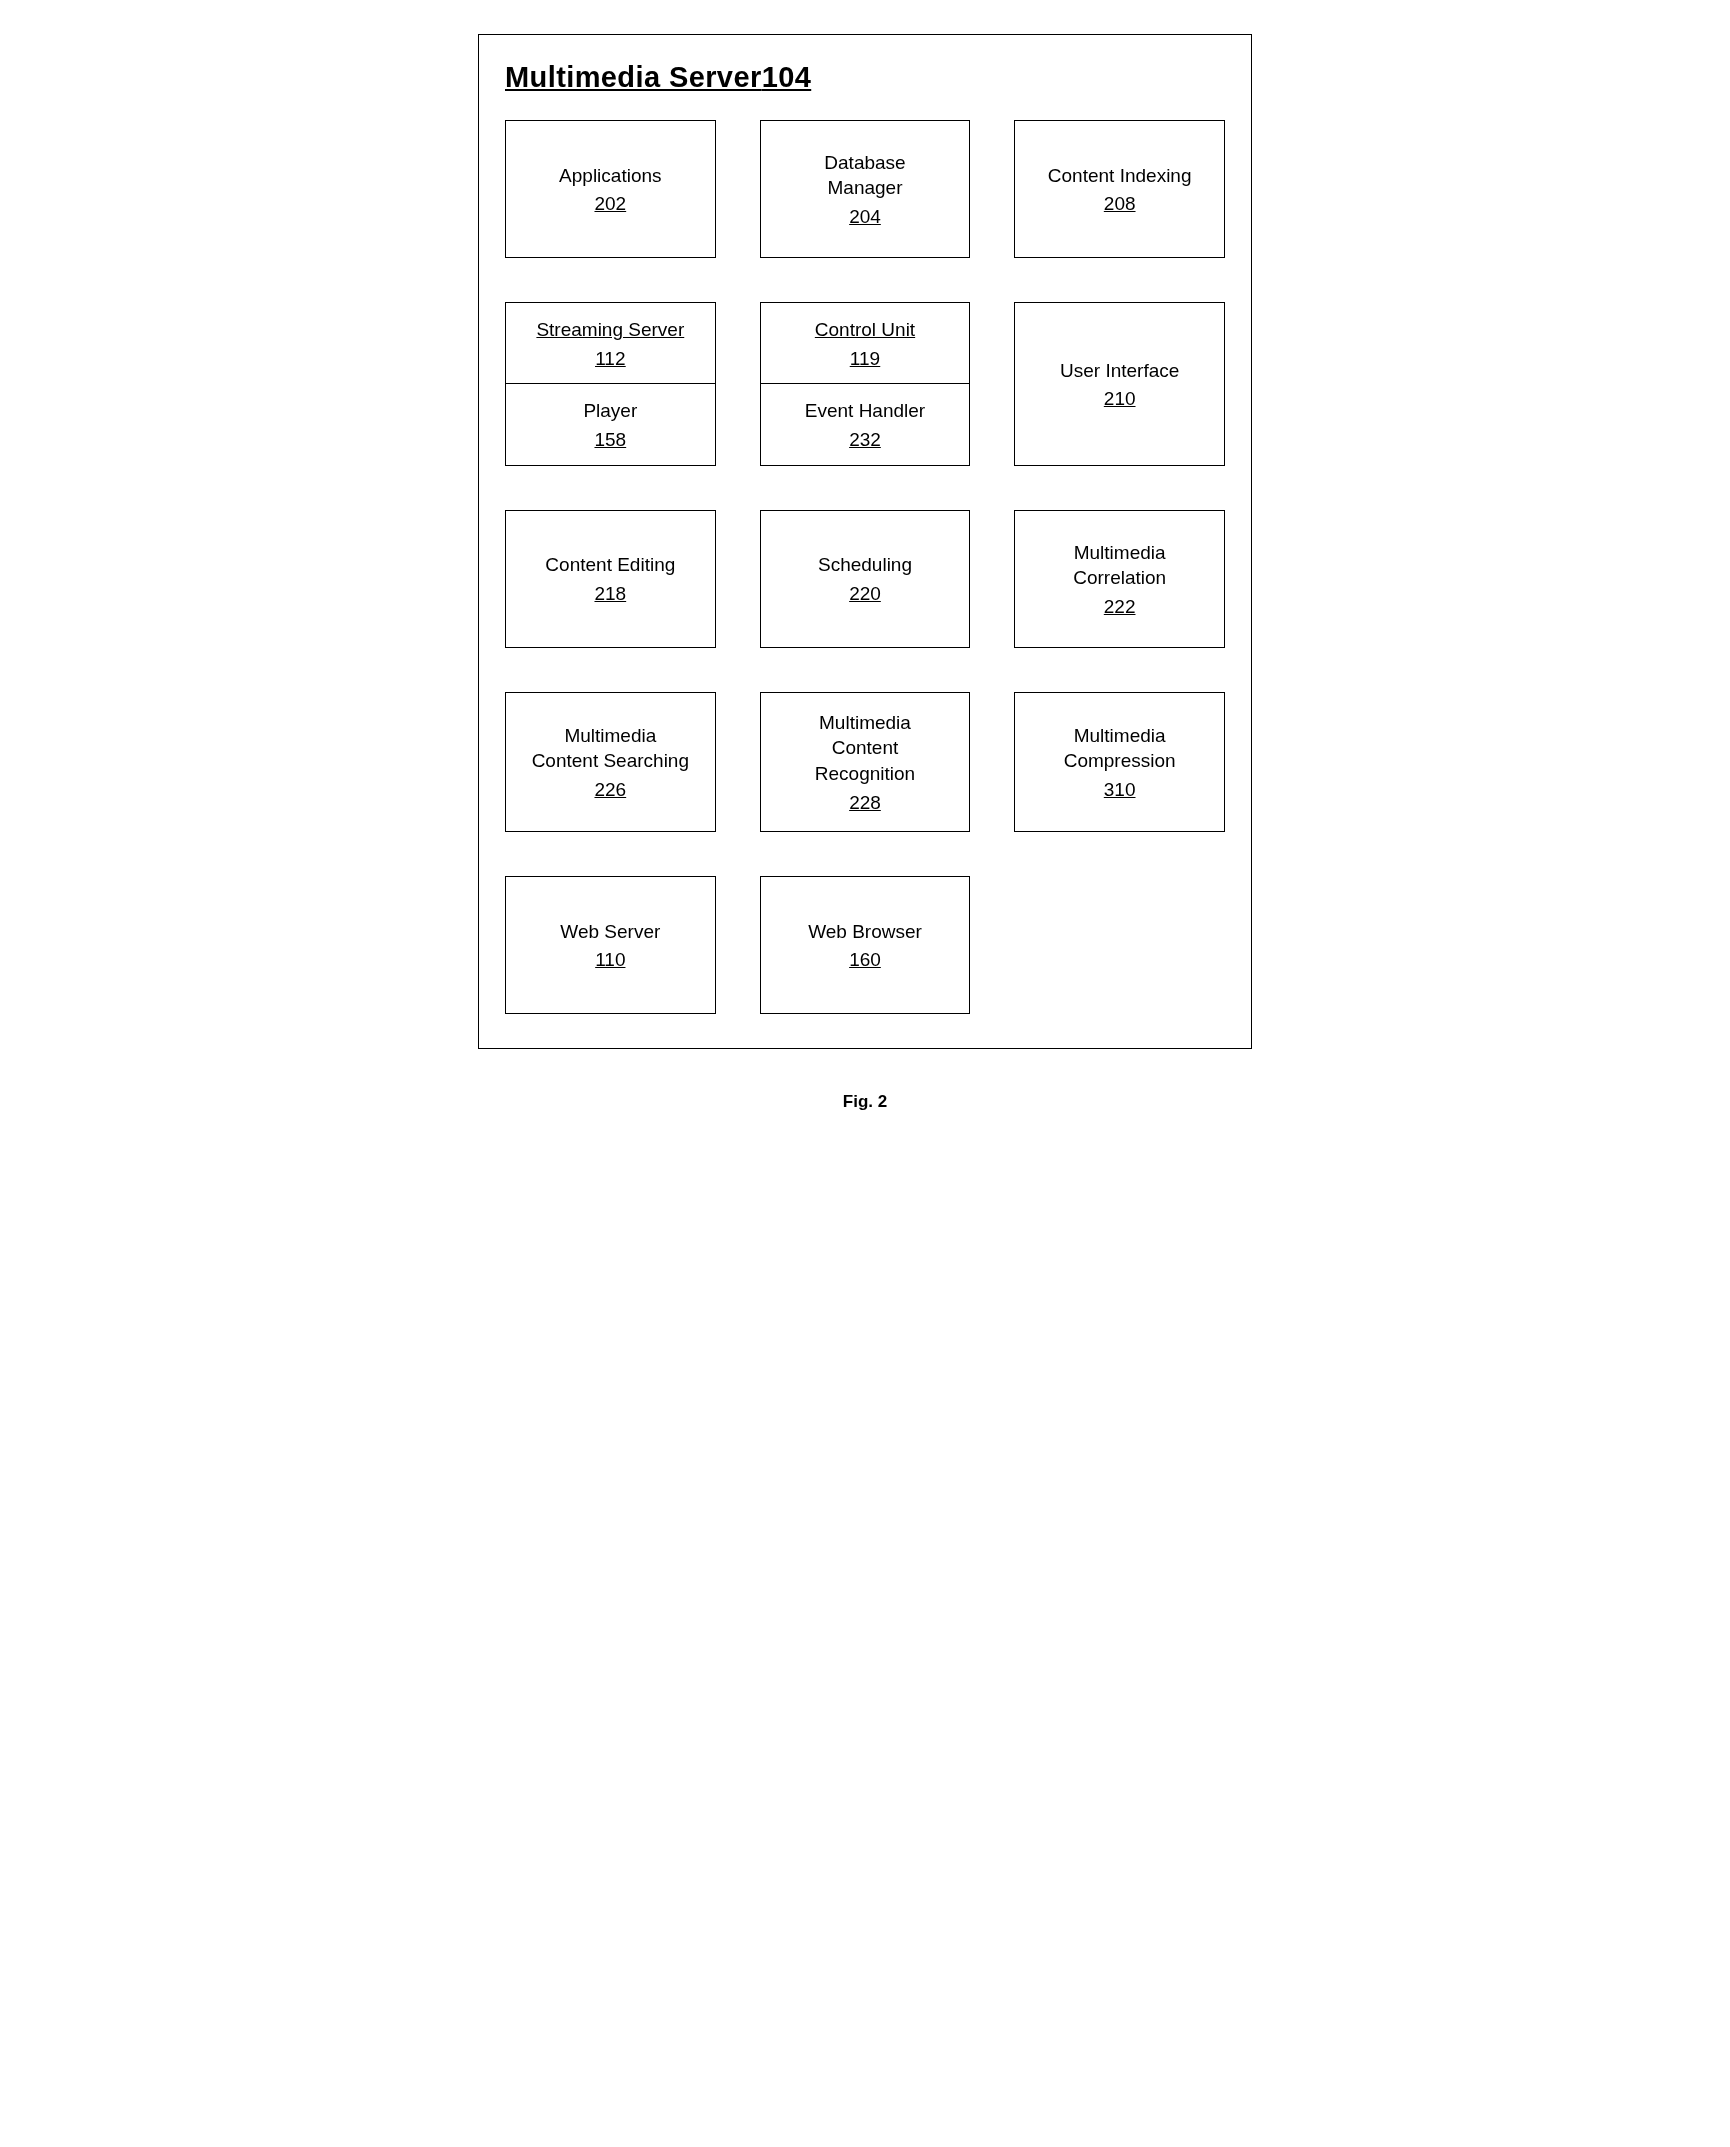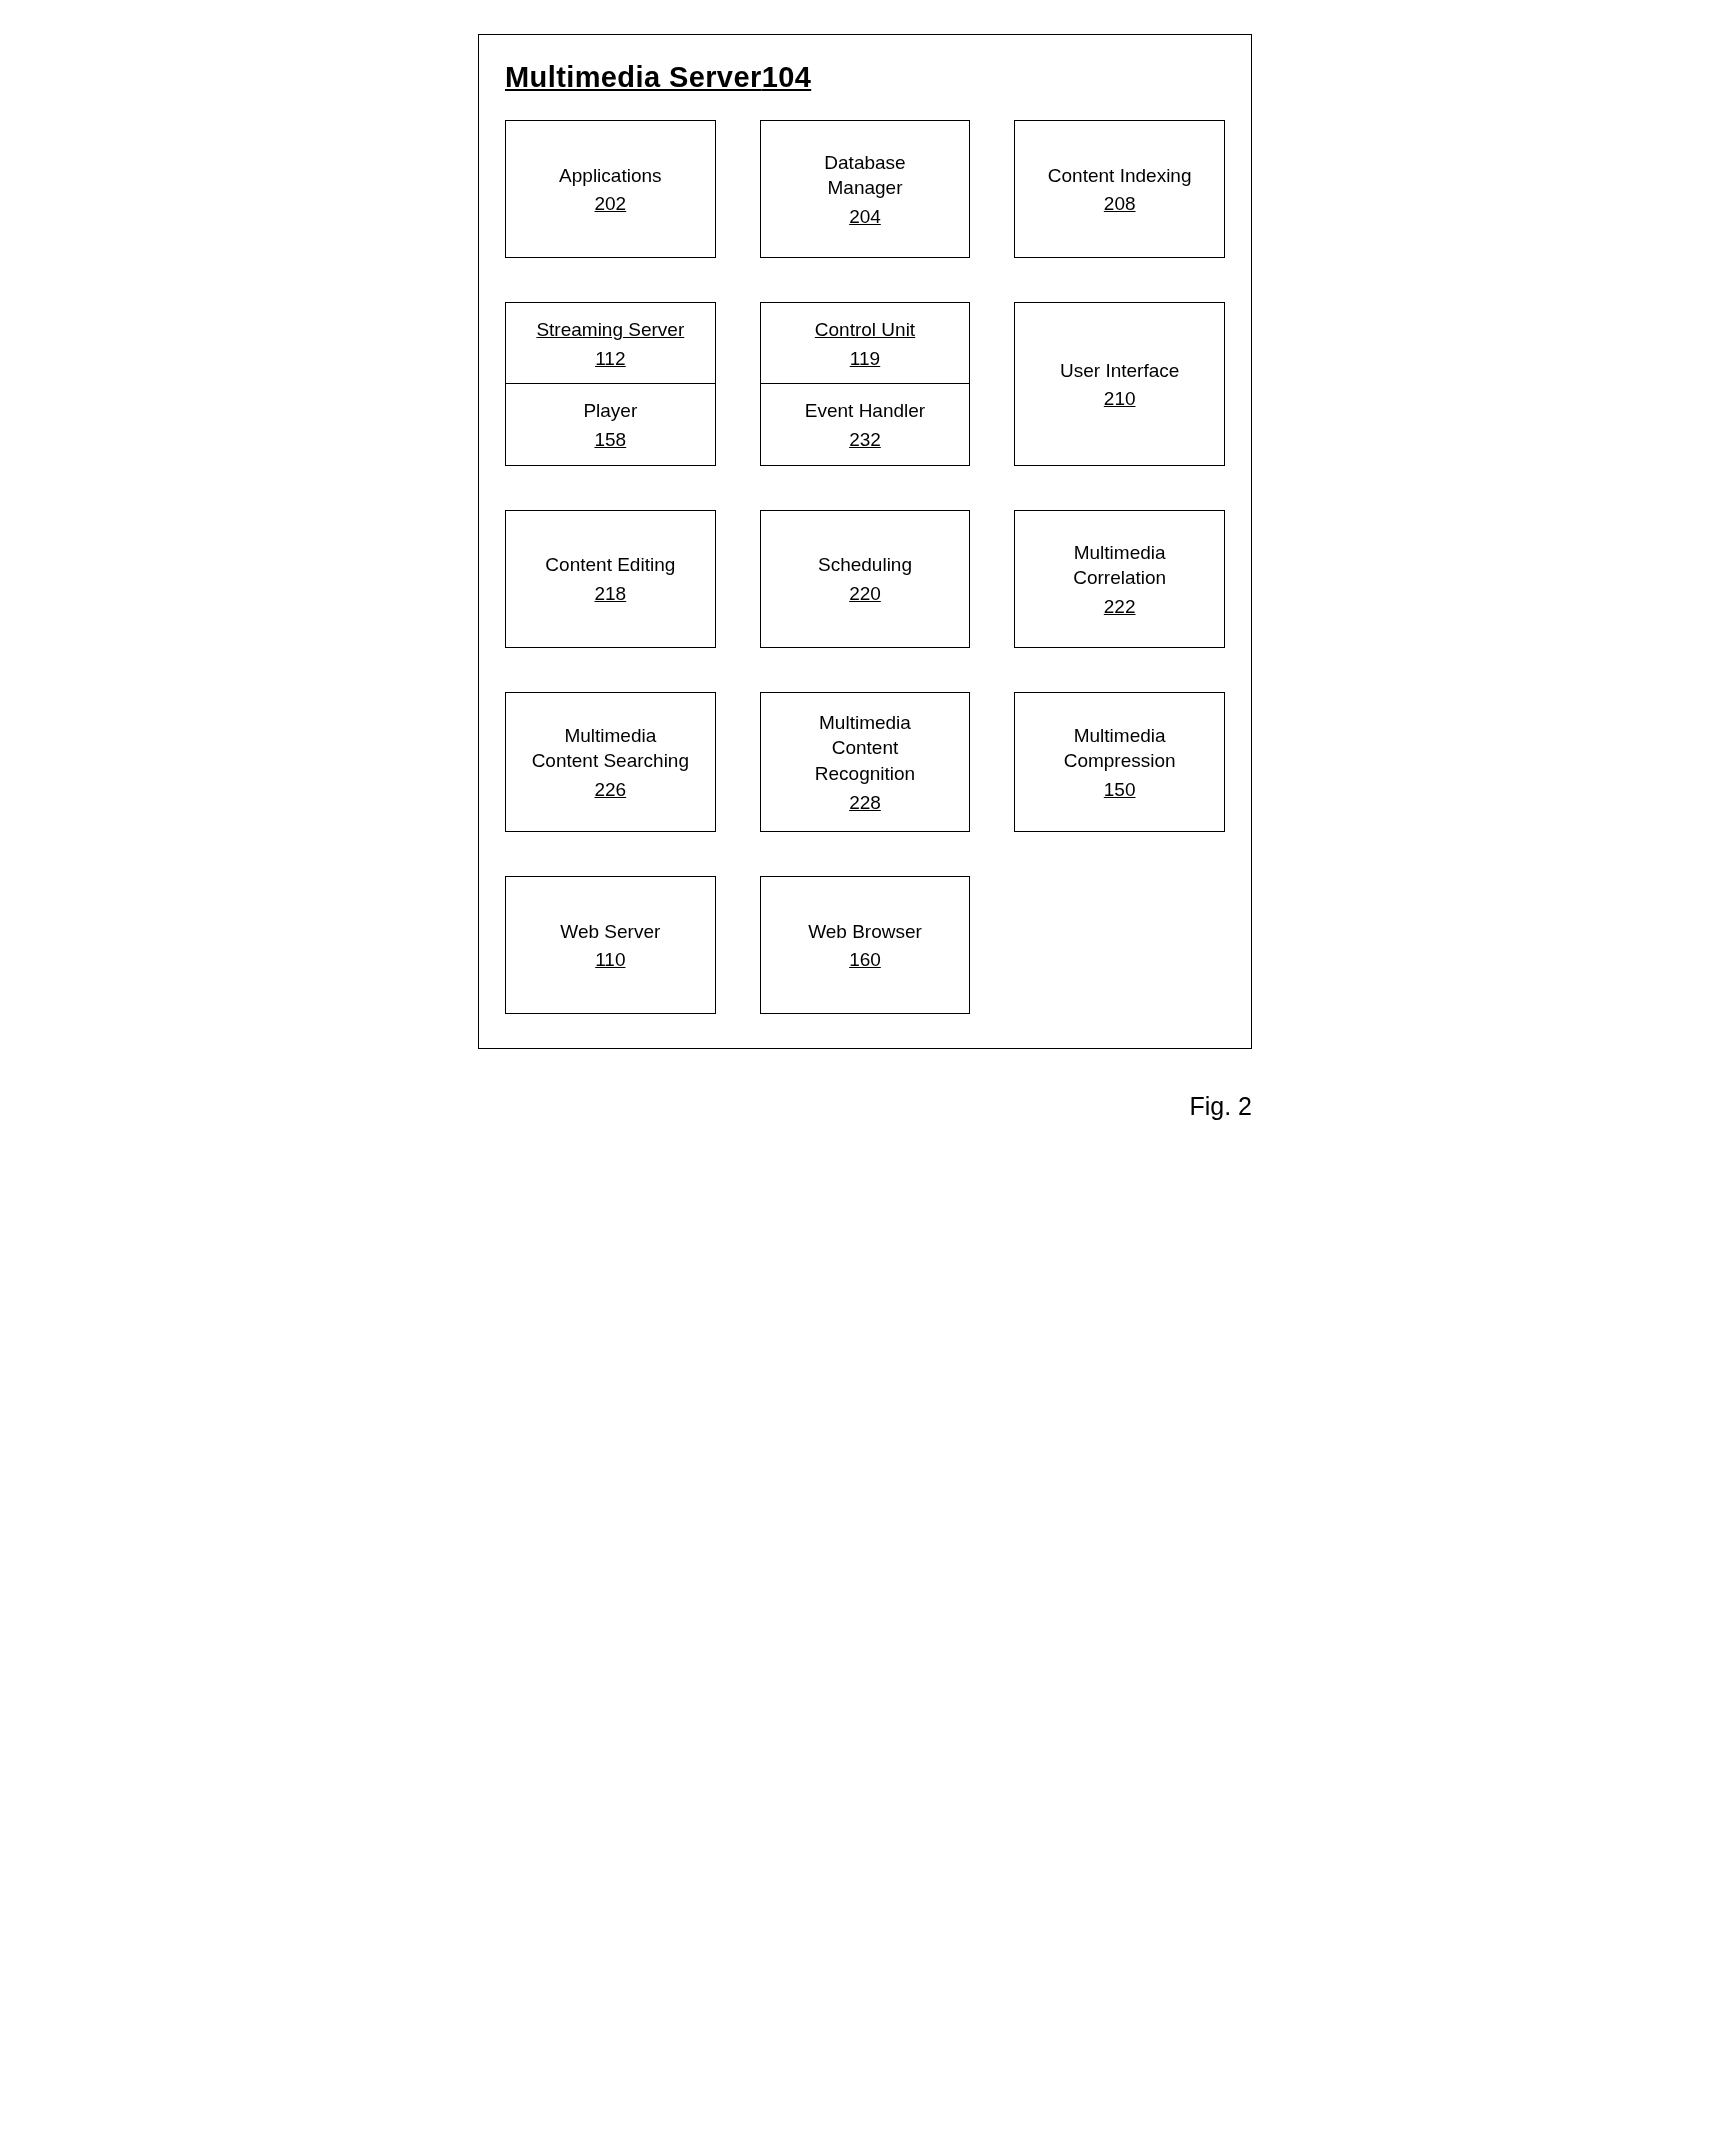--- a/index.html
+++ b/index.html
@@ -80,23 +80,23 @@
     .cell-split-divider {
       border-top: 1.7px solid #000;
     }
     .cell-split-bottom {
       flex: 1;
       display: flex;
       justify-content: center;
       padding: 13.8px 8.6px;
     }
     .fig-caption {
-      text-align: right;
-      font-size: 25px;
-      font-weight: normal;
+      text-align: center;
+      font-size: 17px;
+      font-weight: bold;
       margin-top: 8.6px;
     }
   </style>
 </head>
 <body>
 
 <div class="page-wrapper">
   <div class="outer-box">
     <div class="outer-title">
       <span>Multimedia Server</span><span style="text-decoration:underline;">104</span>
@@ -183,21 +183,21 @@
         </div>
         <div class="cell">
           <div class="cell-inner">
             <span class="cell-label">Multimedia<br>Content<br>Recognition</span>
             <span class="cell-number">228</span>
           </div>
         </div>
         <div class="cell">
           <div class="cell-inner">
             <span class="cell-label">Multimedia<br>Compression</span>
-            <span class="cell-number">150</span>
+            <span class="cell-number">310</span>
           </div>
         </div>
         <div class="cell">
           <div class="cell-inner">
             <span class="cell-label">Web Server</span>
             <span class="cell-number">110</span>
           </div>
         </div>
         <div class="cell">
           <div class="cell-inner">

